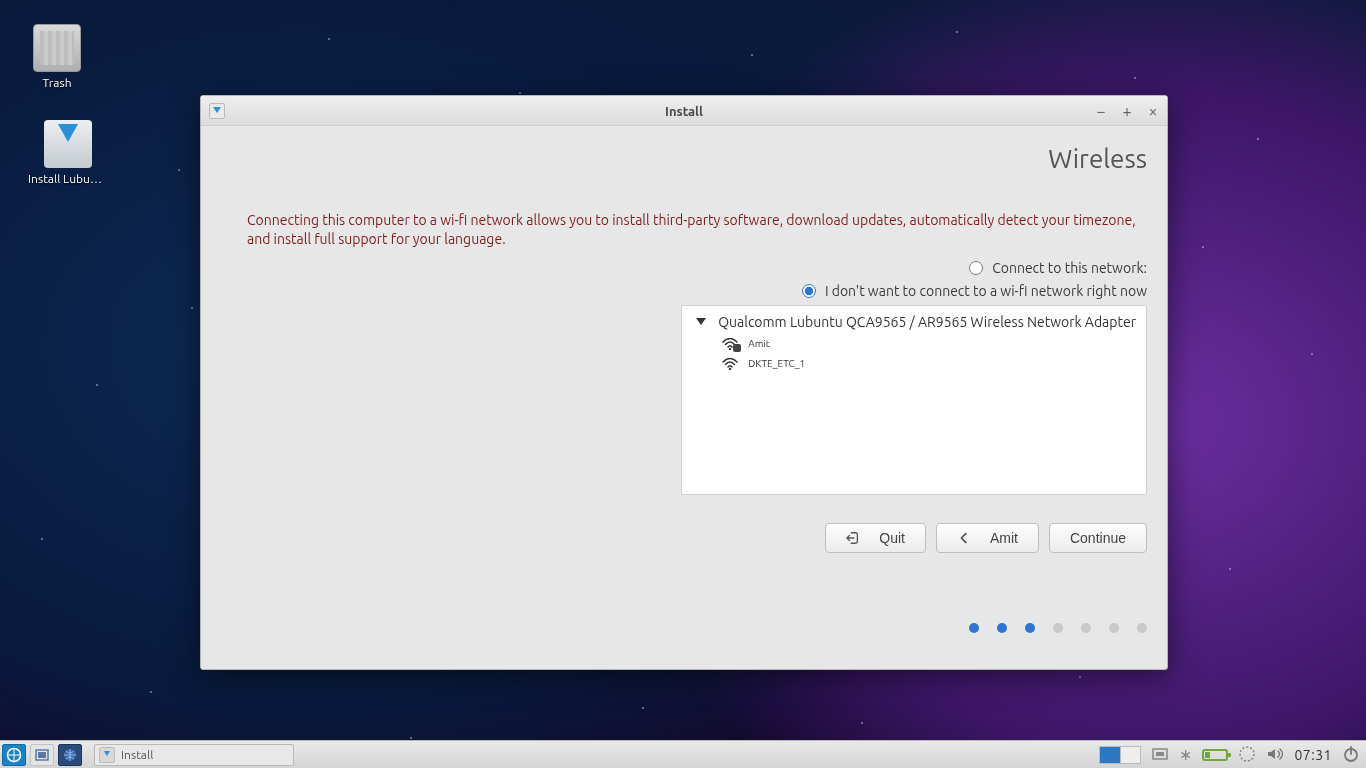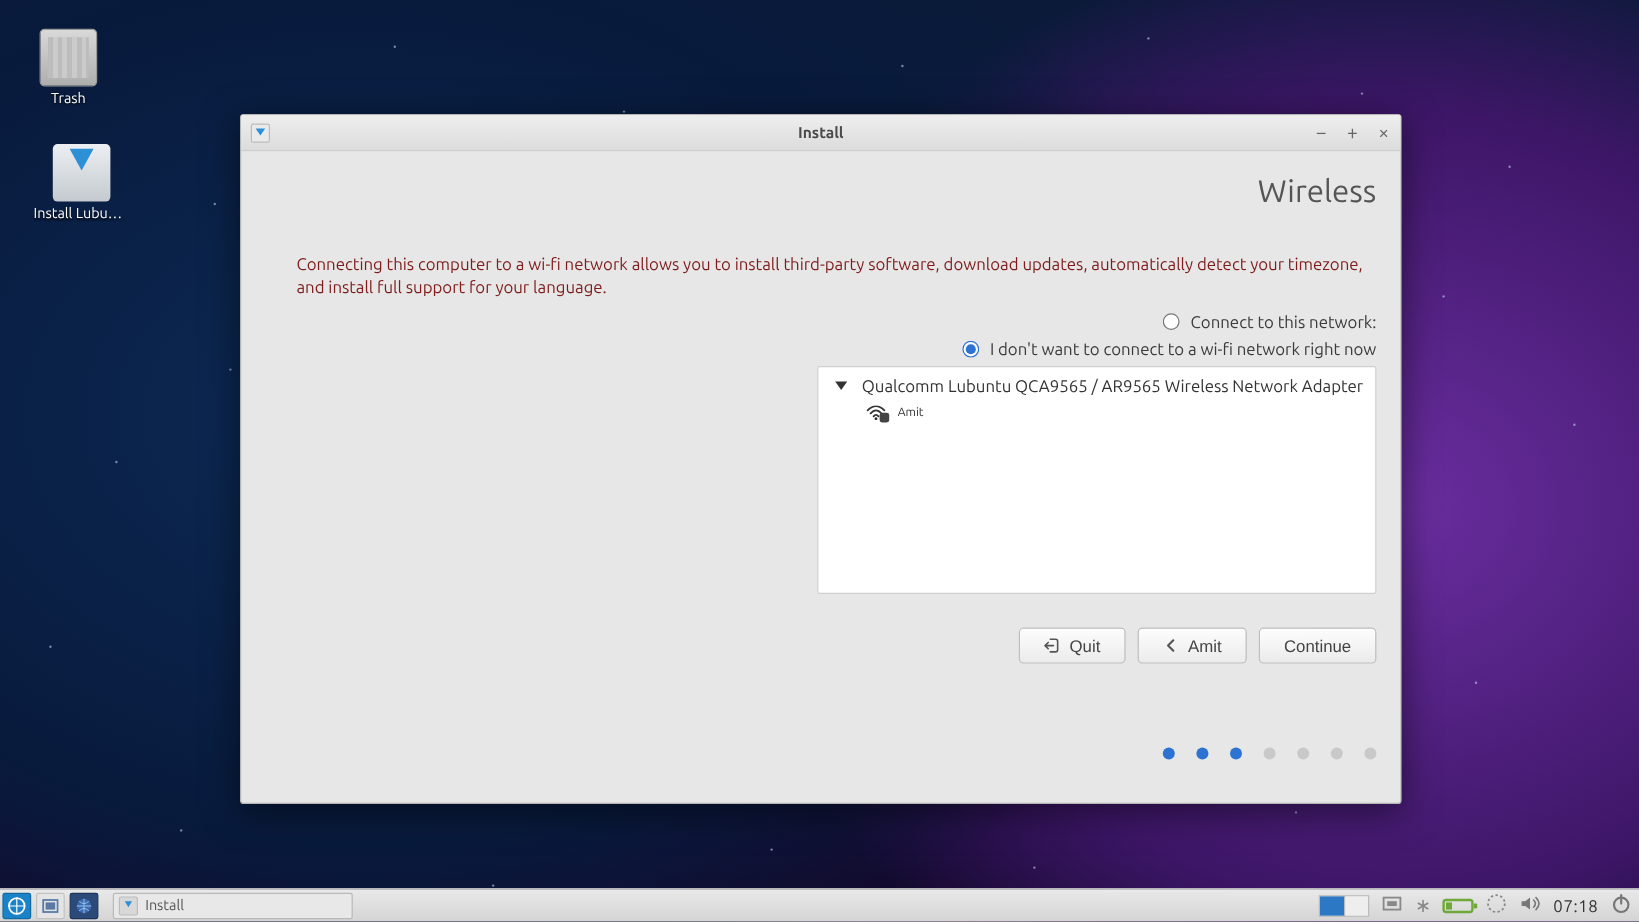--- a/index.html
+++ b/index.html
@@ -94,21 +94,21 @@
   font-size:10px; color:#333; }
 .wifi-ic { width:16px; height:12px; position:relative; }
 .wifi-ic svg { width:16px; height:12px; }
 .lock-badge { width:8px; height:8px; background:#444; border-radius:2px;
   position:absolute; right:-3px; bottom:-2px; }
 
 .btn-row { display:flex; gap:10px; justify-content:flex-end; margin-top:28px; }
 .btn {
   background: linear-gradient(#fdfdfd,#ebebeb); border:1px solid #bfbfbf;
   border-radius:4px; padding:6px 20px; font-size:14px; color:#444;
-  display:inline-flex; align-items:center; gap:7px; cursor:pointer;
+  display:inline-flex; align-items:center; gap:19px; cursor:pointer;
   box-shadow: inset 0 1px 0 #fff;
 }
 .btn svg { width:14px; height:14px; }
 
 .dots { display:flex; gap:18px; justify-content:center; margin-top:auto; }
 .dot { width:10px; height:10px; border-radius:50%; background:#c9c9c9; }
 .dot.active { background:#2d73d2; }
 
 
 .taskbar {
@@ -212,20 +212,29 @@
       </div>
       <div class="ssid-row">
         <span class="wifi-ic">
           <svg viewBox="0 0 16 12">
               <path d="M1 4 Q8 -3 15 4 M3.5 6.5 Q8 1.5 12.5 6.5 M6 9 Q8 6.5 10 9" fill="none" stroke="#333" stroke-width="1.5" stroke-linecap="round"></path>
               <circle cx="8" cy="11" r="1.2" fill="#333"></circle>
             </svg>
           <span class="lock-badge"></span>
         </span>
         <span>Amit</span>
+      </div>
+      <div class="ssid-row">
+        <span class="wifi-ic">
+          <svg viewBox="0 0 16 12">
+              <path d="M1 4 Q8 -3 15 4 M3.5 6.5 Q8 1.5 12.5 6.5 M6 9 Q8 6.5 10 9" fill="none" stroke="#333" stroke-width="1.5" stroke-linecap="round"></path>
+              <circle cx="8" cy="11" r="1.2" fill="#333"></circle>
+            </svg>
+        </span>
+        <span>DKTE_ETC_1</span>
       </div>
     </div>
 
     <div class="btn-row">
       <button class="btn">
         <svg viewBox="0 0 16 16">
             <path d="M6 2h5a2 2 0 012 2v8a2 2 0 01-2 2H6M9 8H1m0 0l3-3M1 8l3 3" fill="none" stroke="#555" stroke-width="1.5" stroke-linecap="round" stroke-linejoin="round"></path>
           </svg>
         <span>Quit</span>
       </button>
@@ -296,21 +305,21 @@
       <svg viewBox="0 0 18 18">
           <circle cx="9" cy="9" r="7" fill="none" stroke="#888" stroke-width="1.5" stroke-dasharray="2 2"></circle>
         </svg>
     </span>
     <span>
       <svg viewBox="0 0 18 18">
           <path d="M2 7v4h3l4 3V4L5 7z" fill="#777"></path>
           <path d="M12 6q3 3 0 6M14 4q5 5 0 10" fill="none" stroke="#777" stroke-width="1.3" stroke-linecap="round"></path>
         </svg>
     </span>
-    <span class="clock">07:18</span>
+    <span class="clock">07:31</span>
     <span>
       <svg viewBox="0 0 18 18">
           <circle cx="9" cy="10" r="6" fill="none" stroke="#777" stroke-width="1.8"></circle>
           <line x1="9" y1="2" x2="9" y2="9" stroke="#777" stroke-width="1.8" stroke-linecap="round"></line>
         </svg>
     </span>
   </div>
 </div>
 
 </body></html>

